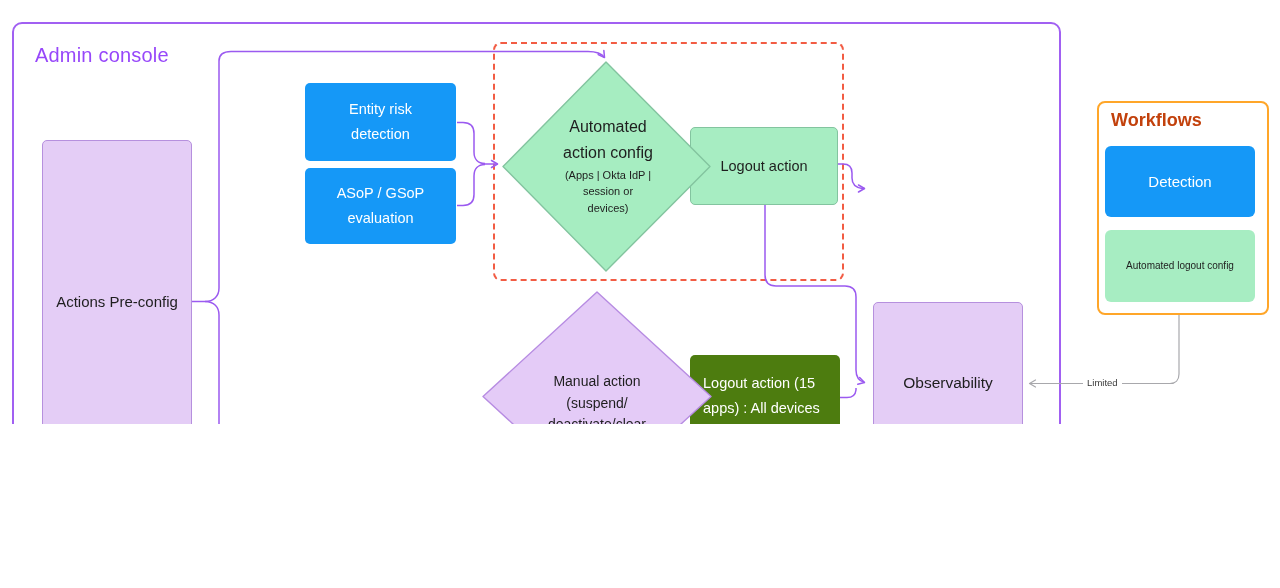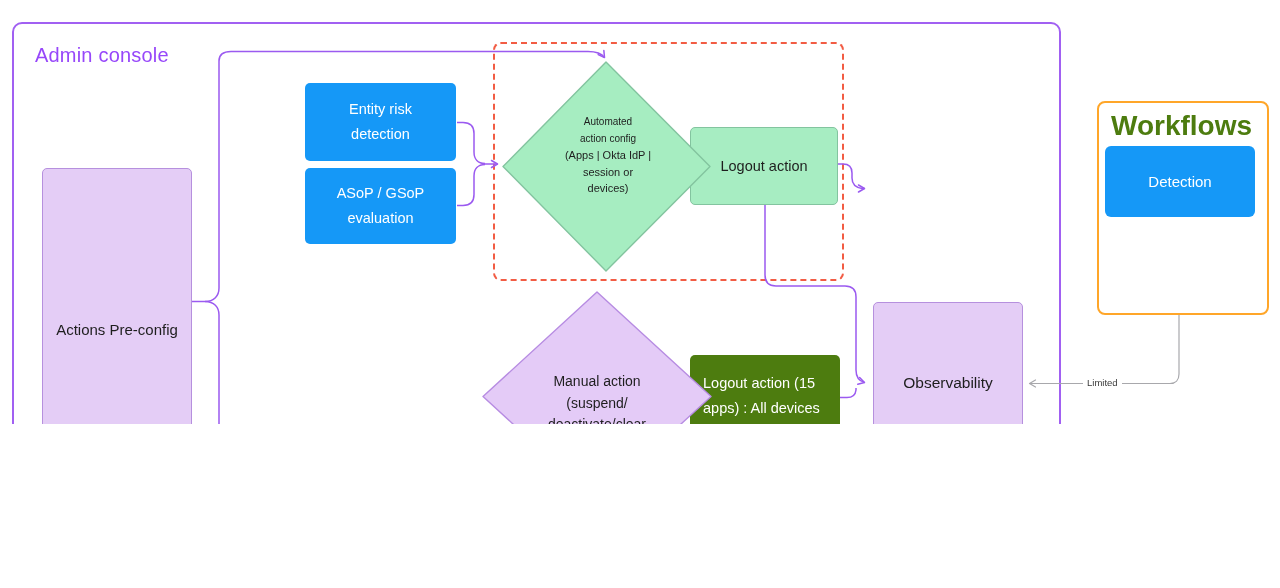--- a/index.html
+++ b/index.html
@@ -29,50 +29,50 @@
   }
   .dashed-region {
     position:absolute; left:493px; top:42px; width:347px; height:235px;
     border:2px dashed #f25c44; border-radius:8px;
   }
   .wf-panel {
     position:absolute; left:1097px; top:101px; width:172px; height:214px;
     border:2px solid #ffa629; border-radius:8px; box-sizing:border-box;
   }
   .wf-title {
-    position:absolute; left:1111px; top:110px; font-size:28px; font-weight:600;
-    color:#4d7c0f;
+    position:absolute; left:1111px; top:110px; font-size:18px; font-weight:600;
+    color:#c2410c;
   }
   .overlay { position:absolute; left:0; top:0; pointer-events:none; }
   .labels  { position:absolute; left:0; top:0; width:100%; height:100%; pointer-events:none; }
   .d1-text {
     position:absolute; left:518px; top:114px; width:180px; text-align:center;
   }
-  .d1-title { display:block; font-size:10px; line-height:1.65; }
+  .d1-title { display:block; font-size:16px; line-height:1.65; }
   .d1-sub   { display:block; font-size:11px; line-height:1.5; }
   .d2-text {
     position:absolute; left:497px; top:355px; width:200px; text-align:center;
     font-size:14px; line-height:1.55;margin-top:16px;
   }
   .limited {
     position:absolute; left:1083px; top:377px; font-size:9.5px; color:#3a3a3a;
     background:#ffffff; padding:0 4px;
   }
 </style>
 </head>
 <body>
 
 <div class="canvas">
 
   <div class="admin-frame"></div>
   <div class="admin-title">Admin console</div>
 
   <div class="dashed-region"></div>
 
-  <div class="box purple-box" style="left:42px; top:140px; width:150px; height:324px; font-size:15px;margin-top:28px;">
+  <div class="box purple-box" style="left:42px; top:140px; width:150px; height:324px; font-size:15px;">
     <span class="ws">Actions Pre-config</span>
   </div>
 
   <div class="box blue-box" style="left:305px; top:83px; width:151px; height:78px; font-size:14.5px; line-height:1.7;">
     <span class="ws">Entity risk
 detection</span>
   </div>
 
   <div class="box blue-box" style="left:305px; top:168px; width:151px; height:76px; font-size:14.5px; line-height:1.7;align-items:center;">
     <span class="ws">ASoP / GSoP
@@ -90,20 +90,23 @@
 
   <div class="box dgreen-box" style="left:690px; top:355px; width:150px; height:82px; font-size:14.5px; line-height:1.75; justify-content:flex-start; text-align:left; padding-left:13px;">
     <span class="ws">Logout action (15
 apps) : All devices</span>
   </div>
 
   <div class="wf-panel"></div>
   <div class="wf-title">Workflows</div>
   <div class="box blue-box" style="left:1105px; top:146px; width:150px; height:71px; font-size:15px; border-radius:6px;">
     <span>Detection</span>
+  </div>
+  <div class="box" style="left:1105px; top:230px; width:150px; height:72px; font-size:10px; border-radius:6px; background:#a7edc2;">
+    <span>Automated logout config</span>
   </div>
 
   <svg class="overlay" width="1280" height="588" viewBox="0 0 1280 588">
     <defs>
       <marker id="arrP" markerUnits="userSpaceOnUse" markerWidth="11" markerHeight="11" viewBox="0 0 11 11" refX="8.5" refY="5.5" orient="auto">
         <path d="M2.5,2 L8.5,5.5 L2.5,9" fill="none" stroke="#9b5af0" stroke-width="1.5" stroke-linecap="round" stroke-linejoin="round"></path>
       </marker>
       <marker id="arrG" markerUnits="userSpaceOnUse" markerWidth="11" markerHeight="11" viewBox="0 0 11 11" refX="8.5" refY="5.5" orient="auto">
         <path d="M2.5,2 L8.5,5.5 L2.5,9" fill="none" stroke="#a8a8ac" stroke-width="1.2" stroke-linecap="round" stroke-linejoin="round"></path>
       </marker>

